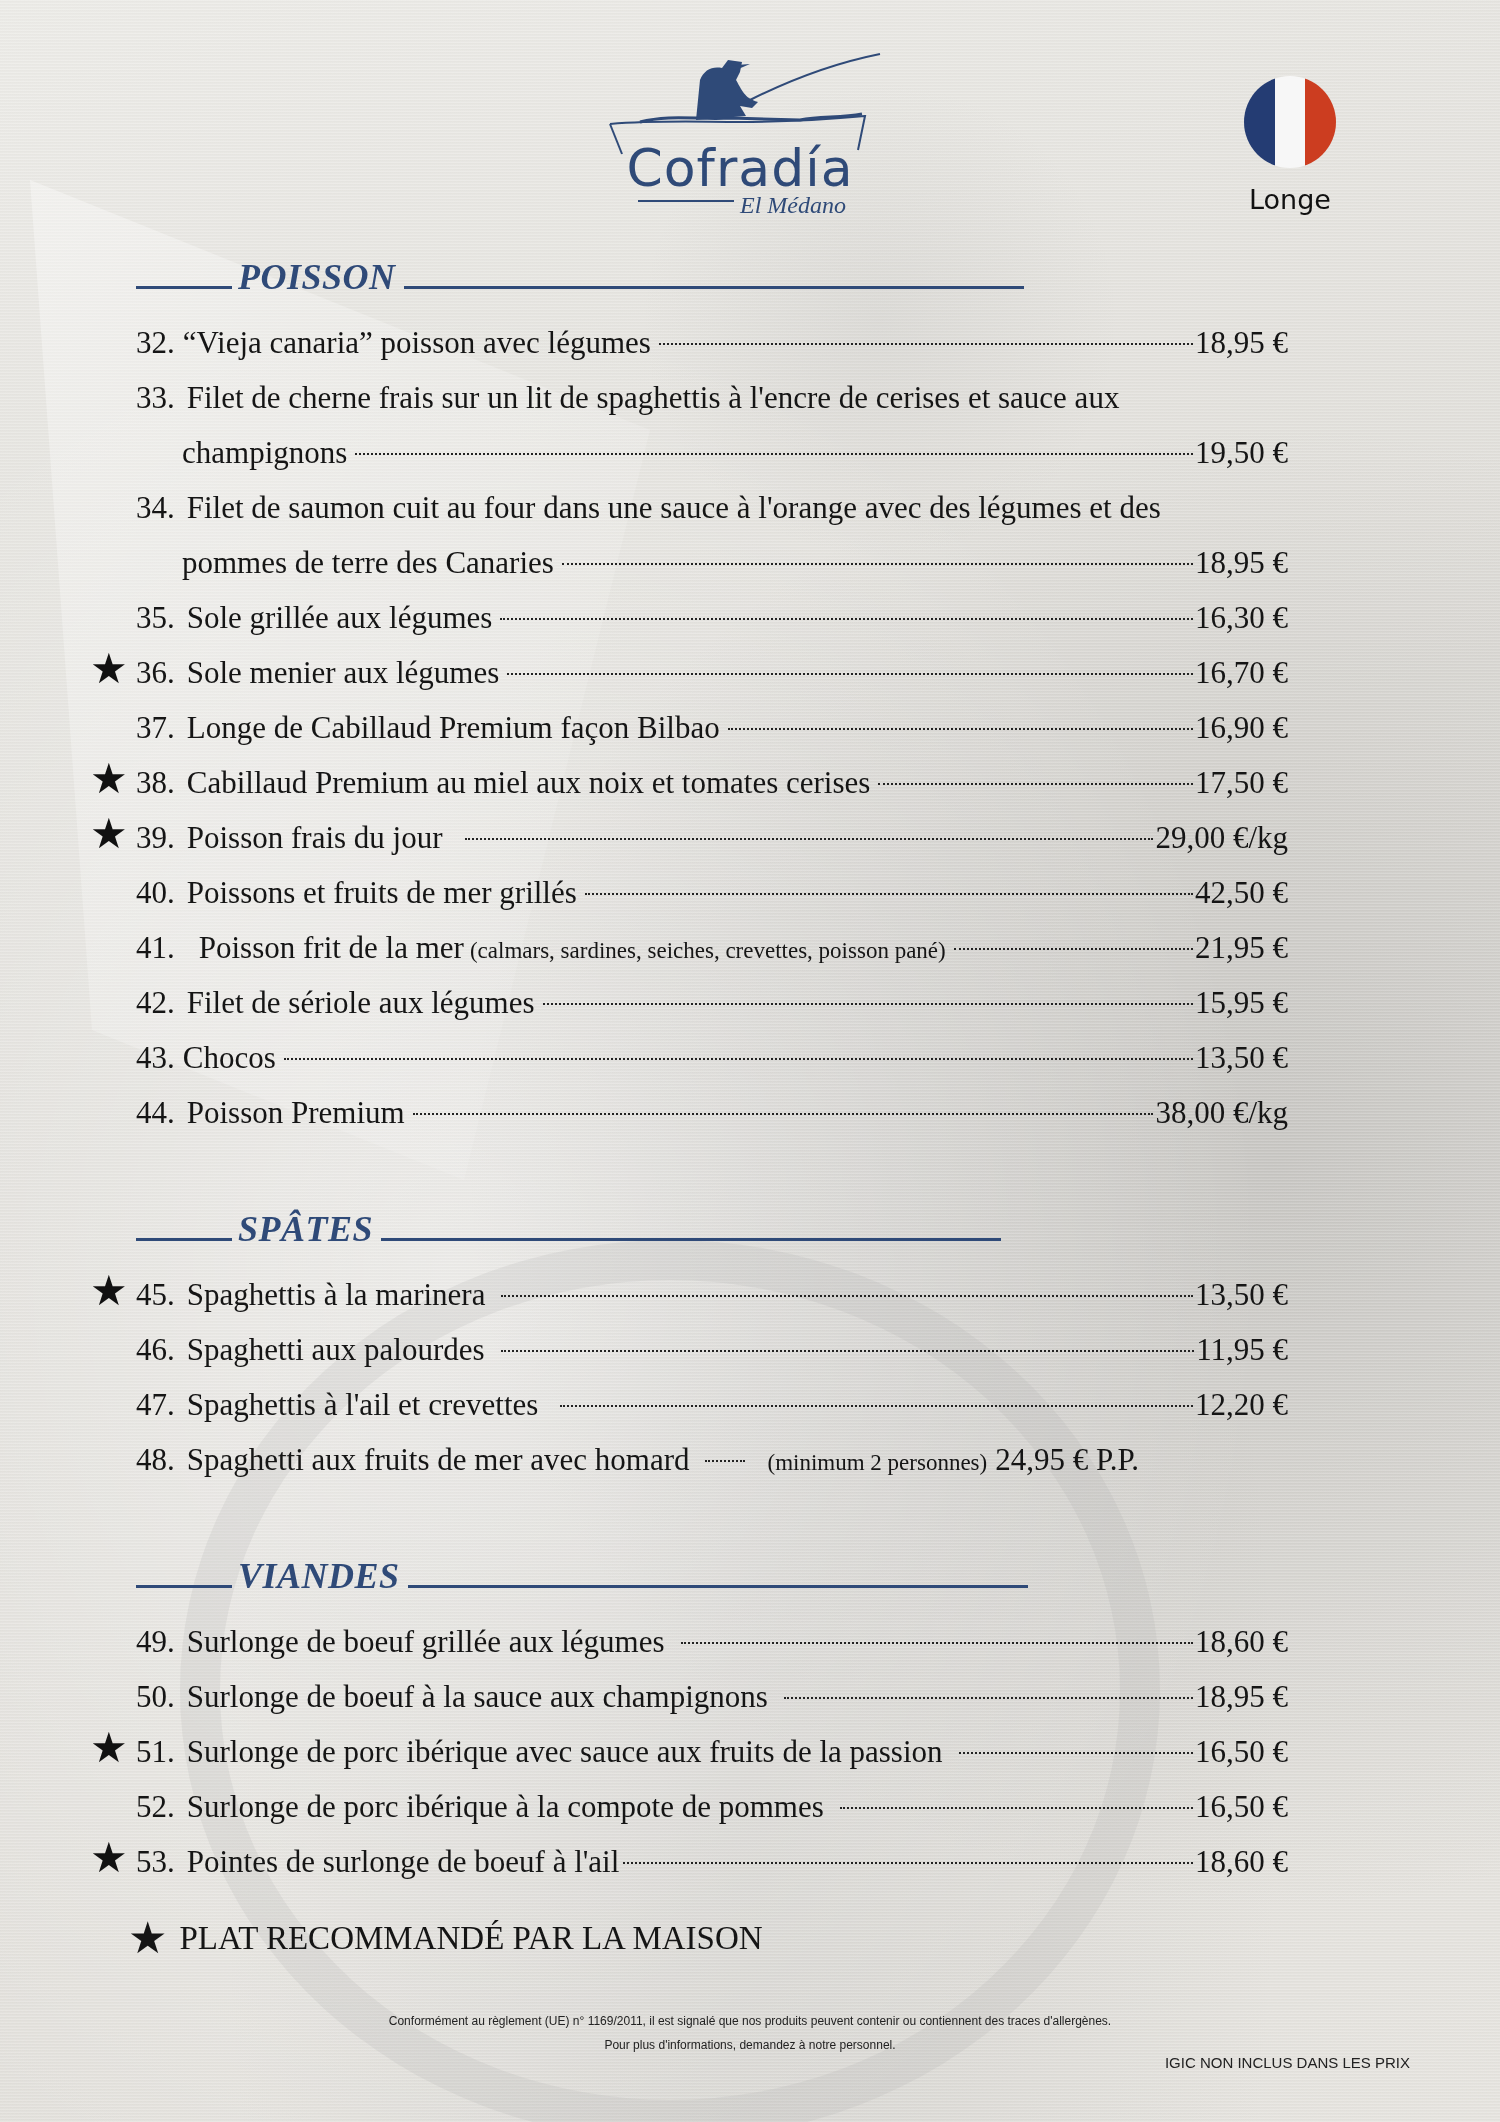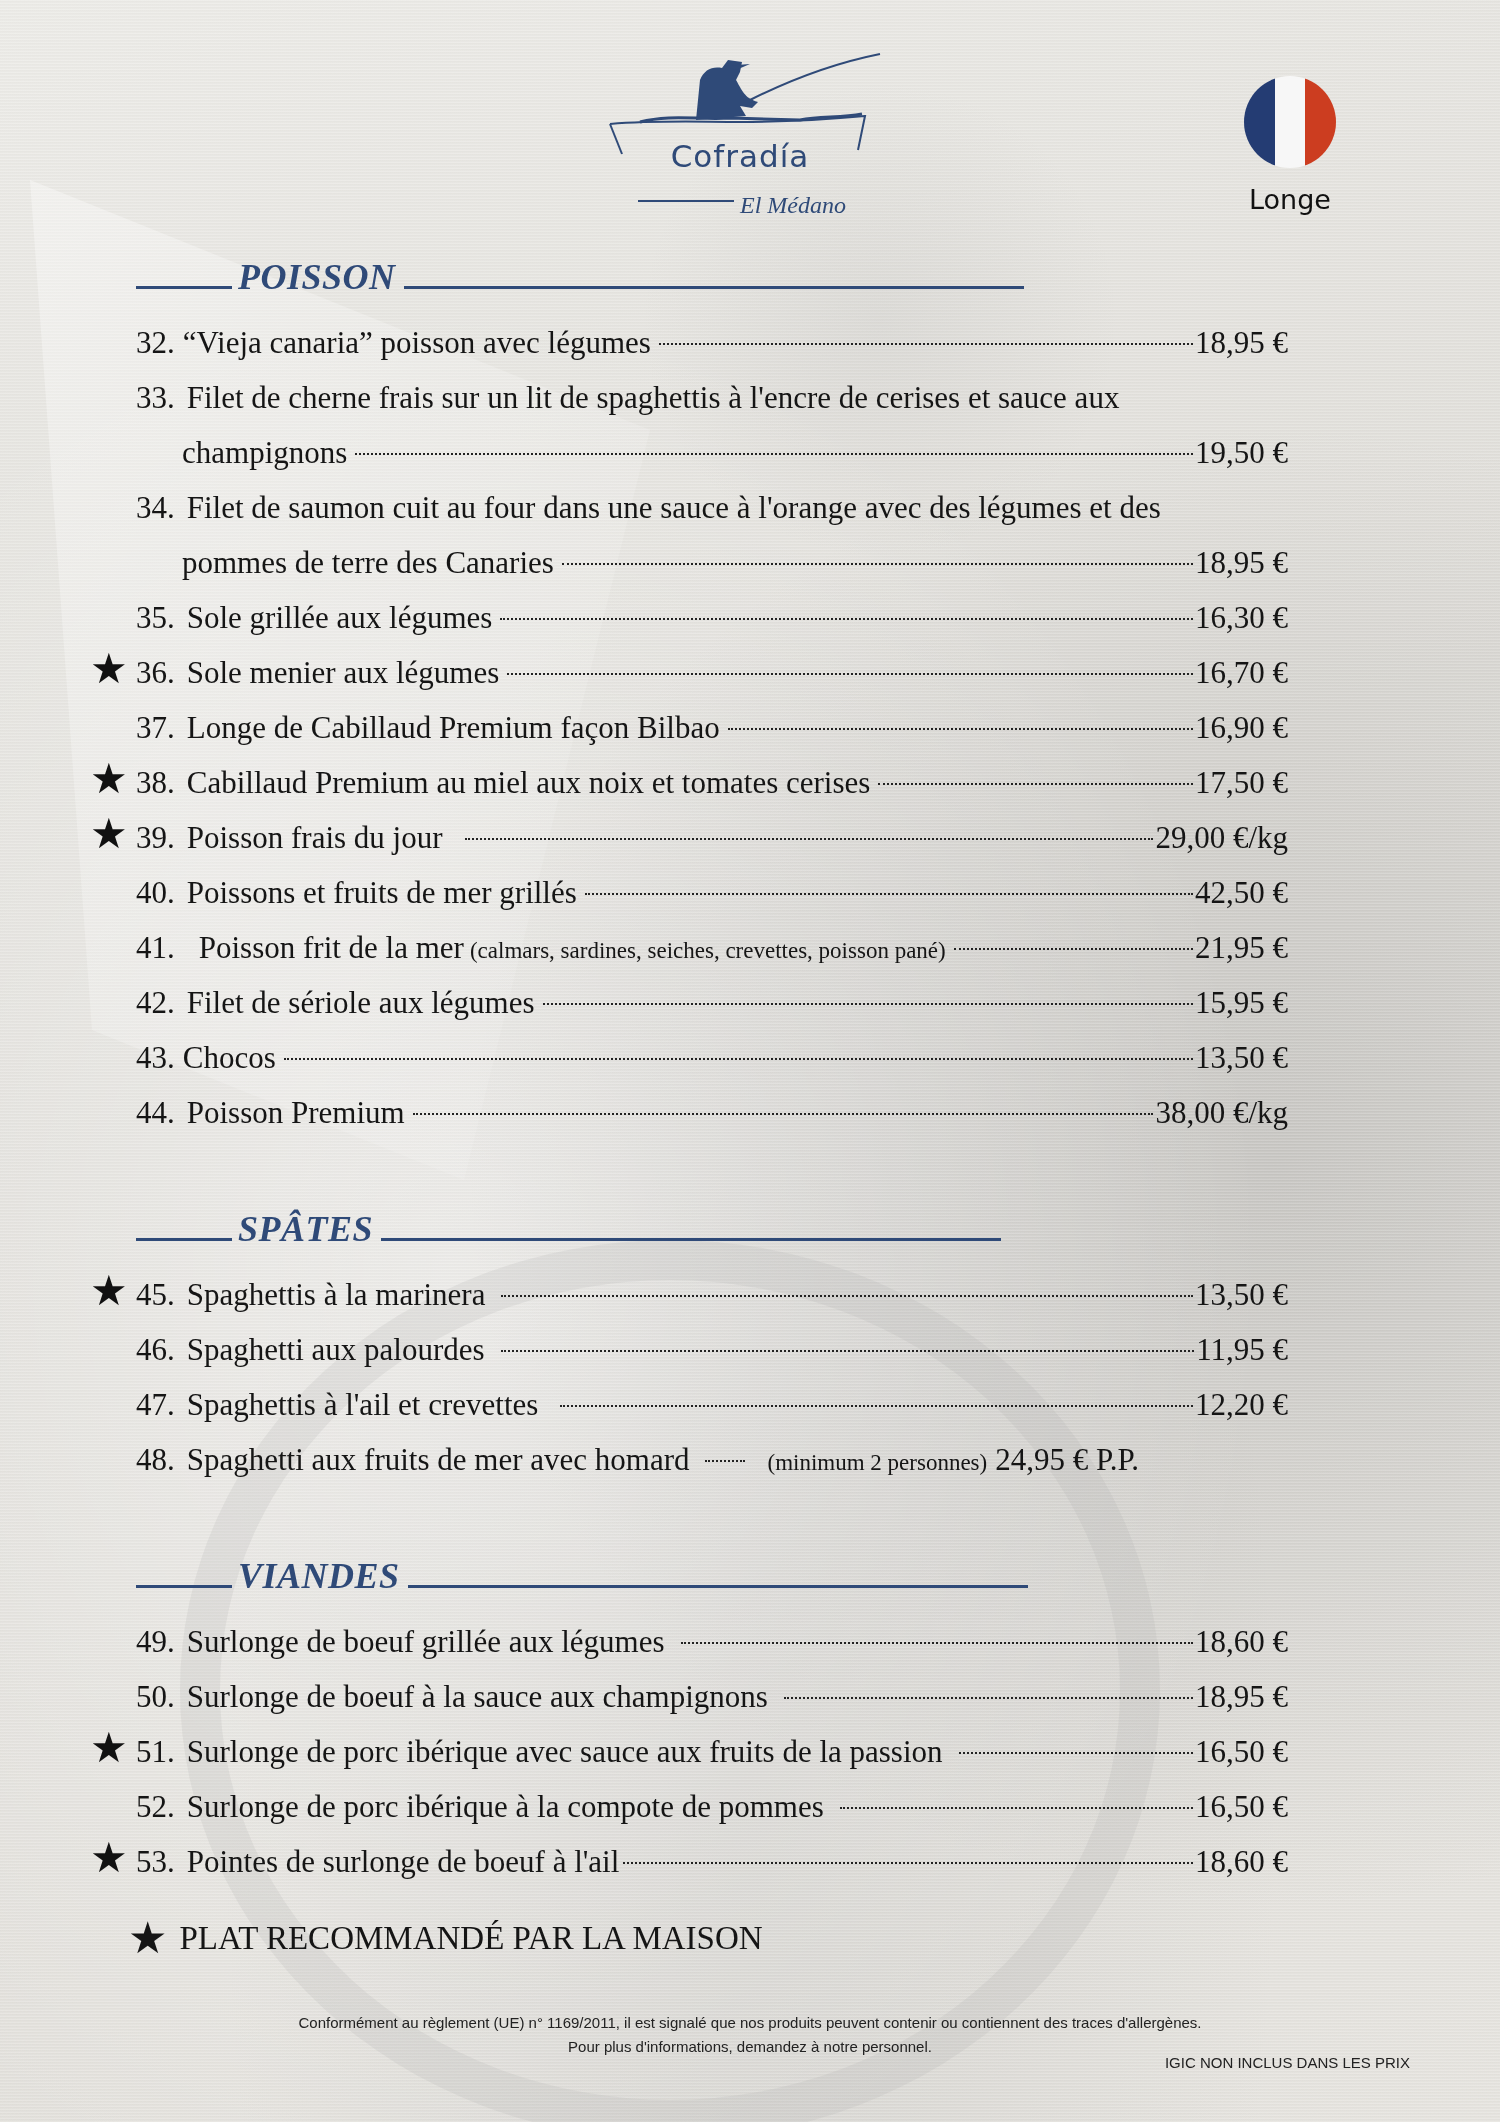--- a/index.html
+++ b/index.html
@@ -22,21 +22,21 @@
     background:linear-gradient(115deg, rgba(255,255,255,0.35), rgba(255,255,255,0.05));
     clip-path:polygon(0 0, 100% 25%, 70% 100%, 10% 85%); }
   .bg-shape2 { position:absolute; left:180px; top:1240px; width:900px; height:820px; border-radius:50%;
     border:40px solid rgba(170,170,170,0.18); }
   .bg-shape3 { position:absolute; left:620px; top:60px; width:520px; height:520px; border-radius:50%;
     background:radial-gradient(circle, rgba(150,150,150,0.12), rgba(0,0,0,0) 65%); }
 
   .logo { position:absolute; left:600px; top:50px; width:300px; height:170px; }
   .logo-svg { position:absolute; left:0; top:0; }
   .logo-name { position:absolute; left:0; width:280px; top:88px; text-align:center;
-    font-family:"DejaVu Sans", sans-serif; font-size:31px; color:#2f4a78; letter-spacing:1px; }
+    font-family:"DejaVu Sans", sans-serif; font-size:52px; color:#2f4a78; letter-spacing:1px; }
   .logo-sub { position:absolute; left:140px; top:142px; font-family:"Liberation Serif", serif;
     font-style:italic; font-size:24px; color:#2f4a78; }
   .logo-line { position:absolute; left:38px; top:150px; width:96px; height:2px; background:#2f4a78; }
 
   .flag { position:absolute; left:1244px; top:76px; width:92px; height:92px; border-radius:50%; overflow:hidden; display:flex; }
   .flag span { flex:1; }
   .flag-label { position:absolute; left:1230px; top:184px; width:120px; text-align:center;
     font-family:"DejaVu Sans", sans-serif; font-size:27px; color:#111; }
 
   .section-head { position:absolute; left:136px; height:50px; }
@@ -49,21 +49,21 @@
   .row .name { white-space:nowrap; }
   .row .note { font-size:23px; white-space:nowrap; margin-left:6px; }
   .row .dots { flex:1; border-bottom:2px dotted #222; margin:0 2px 0 8px; height:0; transform:translateY(-8px); min-width:20px; }
   .row .price { white-space:nowrap; }
   .row.cont { left:182px; width:1106px; }
   .star { position:absolute; left:90px; font-size:42px; line-height:50px; color:#111; }
 
   .legend { position:absolute; left:128px; top:1912px; font-size:33px; display:flex; align-items:center; }
   .legend .lstar { font-size:44px; margin-right:12px; }
 
-  .allergen { position:absolute; left:0; width:1500px; text-align:center; font-family:"Liberation Sans", sans-serif; font-size:15px; color:#222; }
+  .allergen { position:absolute; left:0; width:1500px; text-align:center; font-family:"Liberation Sans", sans-serif; font-size:12px; color:#222; }
   .igic { position:absolute; right:90px; top:2054px; font-family:"Liberation Sans", sans-serif; font-size:15px; color:#222; }
 </style>
 </head>
 <body>
 
 <div class="bg"></div>
 <div class="bg-shape1"></div>
 <div class="bg-shape3"></div>
 <div class="bg-shape2"></div>
 

